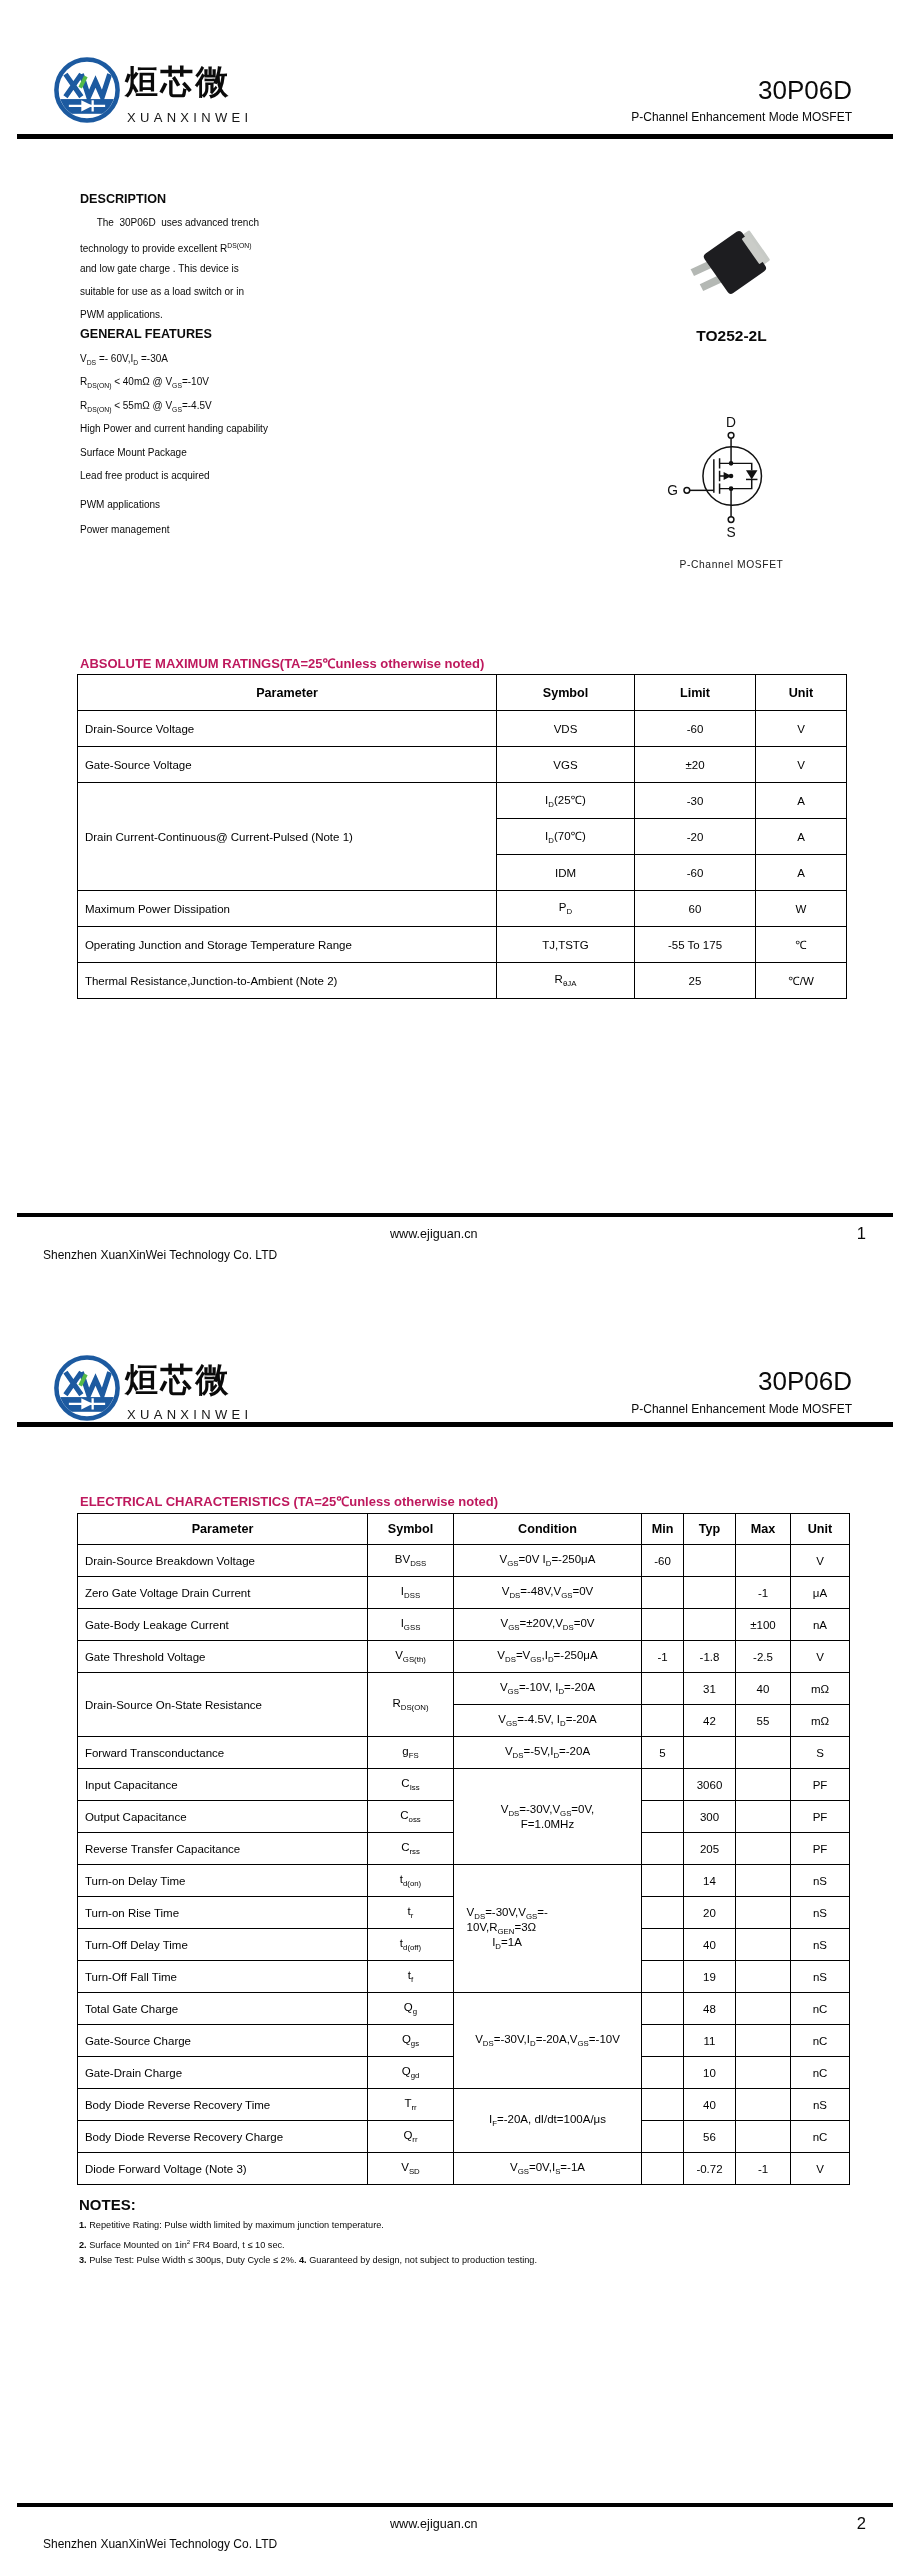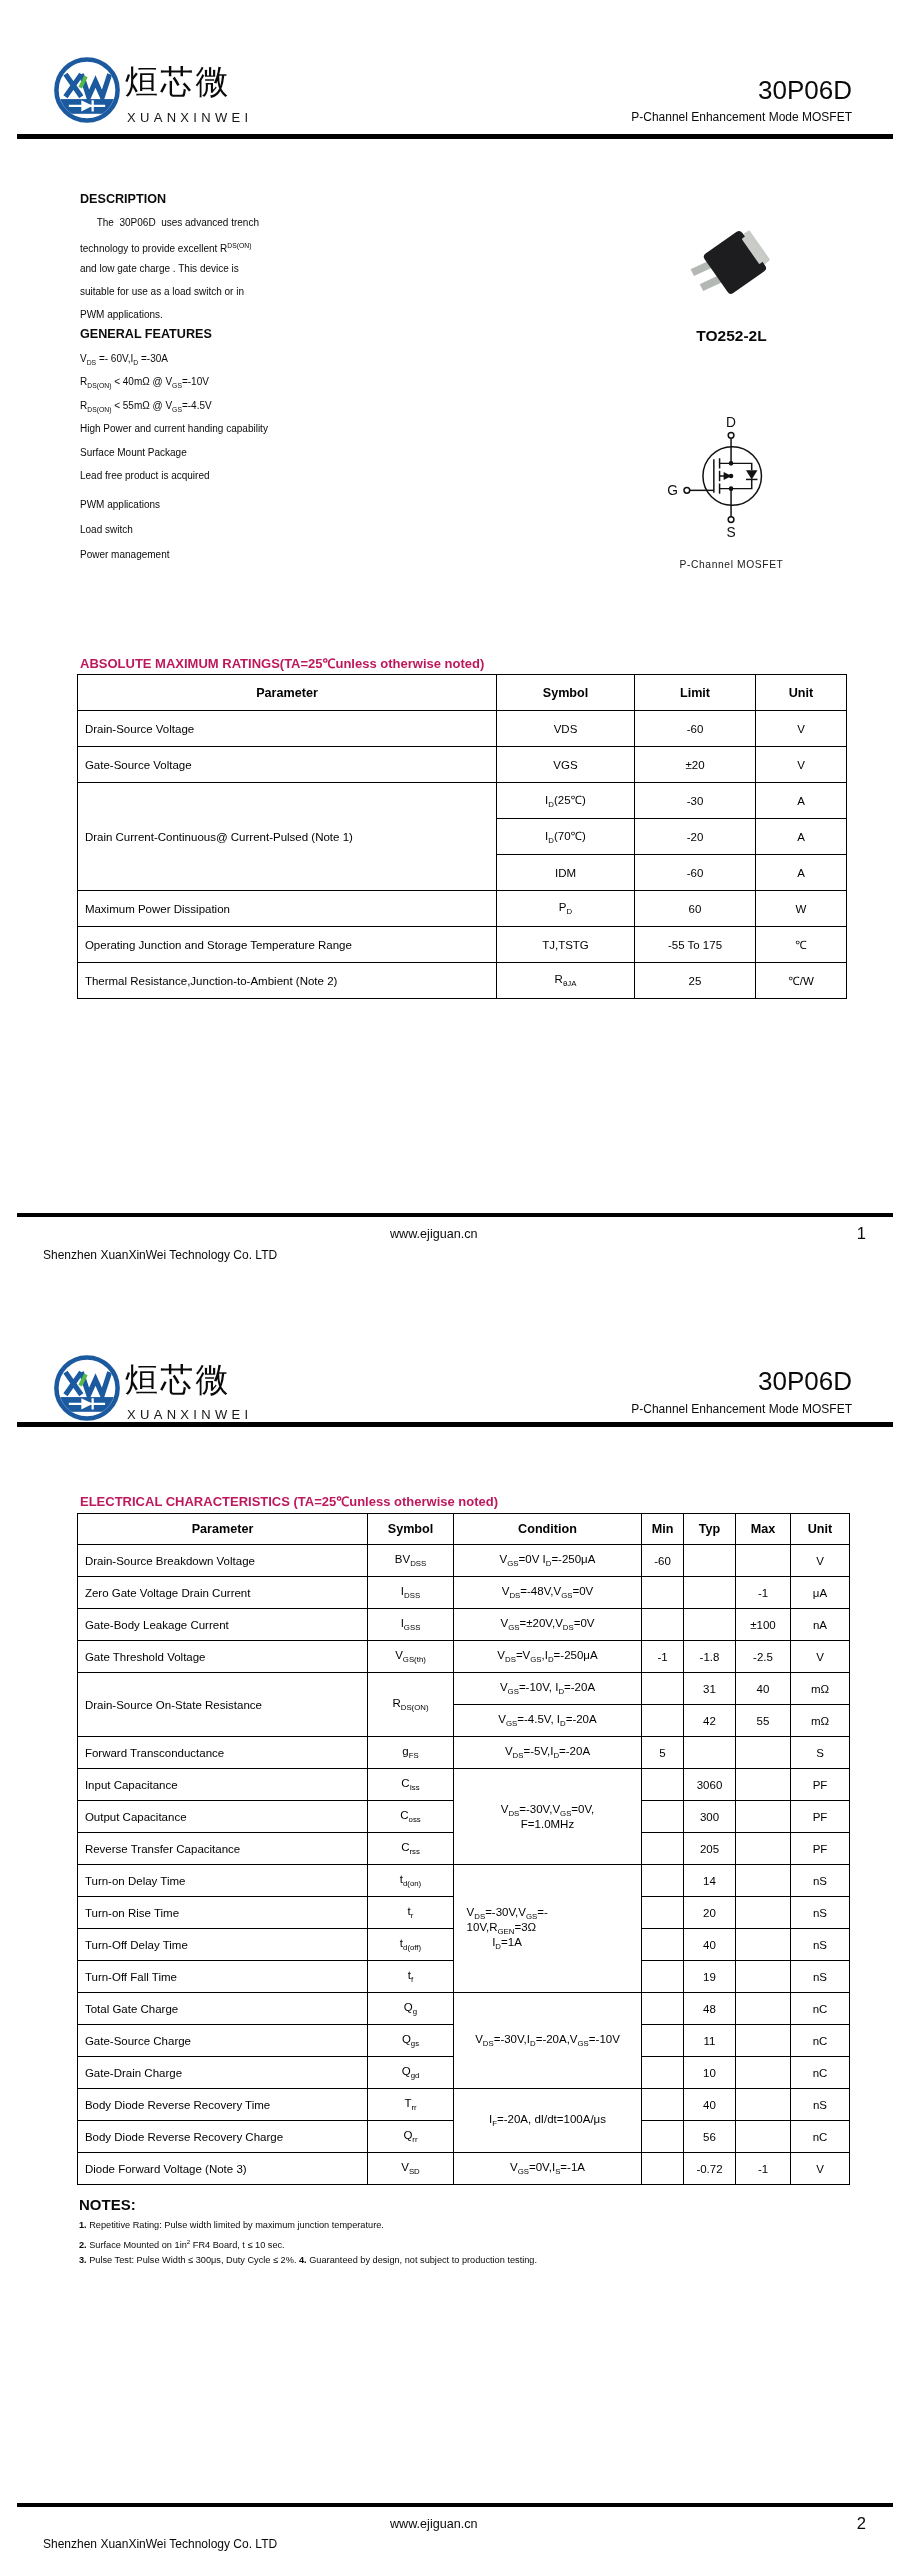--- a/index.html
+++ b/index.html
@@ -1,20 +1,20 @@
 <!DOCTYPE html>
 <html style="font-size:9.2px"><head>
 <meta charset="utf-8">
 <style>
   html,body{margin:0;padding:0;background:#fff;}
   .canvas{position:relative;width:910px;height:2576px;background:#fff;
           font-family:"Liberation Sans",sans-serif;color:#000;overflow:hidden;}
   .abs{position:absolute;}
   .rule{background:#000;}
-  .brand-cn{font-weight:400;font-size:33px;letter-spacing:2.3px;line-height:41px;color:#0a0a0a;}
+  .brand-cn{font-weight:700;font-size:33px;letter-spacing:2.3px;line-height:41px;color:#0a0a0a;}
   .brand-en{font-size:13px;letter-spacing:4.3px;color:#161616;font-weight:500;}
   .part-no{font-size:26px;text-align:right;line-height:26px;color:#0a0a0a;}
   .subtitle{font-size:12px;text-align:right;color:#0a0a0a;}
   .h-bold{font-weight:bold;font-size:12.6px;color:#0a0a0a;}
   .doc-line{font-size:10px;color:#0a0a0a;white-space:pre-wrap;}
   .lh40 div{height:23px;line-height:23px;}
   .lh41 div{height:23.5px;line-height:23.5px;}
   .lh44 div{height:25px;line-height:25px;}
   .pkg-name{font-size:15.5px;font-weight:bold;text-align:center;color:#0a0a0a;}
   .sym-caption{font-size:10.3px;text-align:center;color:#1a1a1a;letter-spacing:0.6px;}
@@ -74,21 +74,20 @@
     <div class="doc-line rich">V<sub>DS</sub> =- 60V,I<sub>D</sub> =-30A</div>
     <div class="doc-line rich">R<sub>DS(ON)</sub> &lt; 40mΩ @ V<sub>GS</sub>=-10V</div>
     <div class="doc-line rich">R<sub>DS(ON)</sub> &lt; 55mΩ @ V<sub>GS</sub>=-4.5V</div>
     <div class="doc-line rich">High Power and current handing capability</div>
     <div class="doc-line rich">Surface Mount Package</div>
     <div class="doc-line rich">Lead free product is acquired</div>
   </div>
 
   <div class="abs lh44" style="left:80px;top:492px;width:436px">
     <div class="doc-line">PWM applications</div>
-    <div class="doc-line">Load switch</div>
     <div class="doc-line">Power management</div>
   </div>
 
   <svg class="abs" style="left:686px;top:229px" width="86" height="69" viewBox="0 0 150 120">
     <polygon points="8,70 40,55 46,67 14,82" fill="#b4b8b4"></polygon>
     <polygon points="24,96 56,81 62,93 30,108" fill="#b4b8b4"></polygon>
     <g transform="rotate(-35 87 57)">
       <rect x="118" y="25" width="20" height="64" rx="3" fill="#c7cac6"></rect>
       <rect x="45" y="15" width="80" height="84" rx="7" fill="#1d1d20"></rect>
       <rect x="118" y="30" width="14" height="54" rx="2" fill="#caccc8"></rect>

